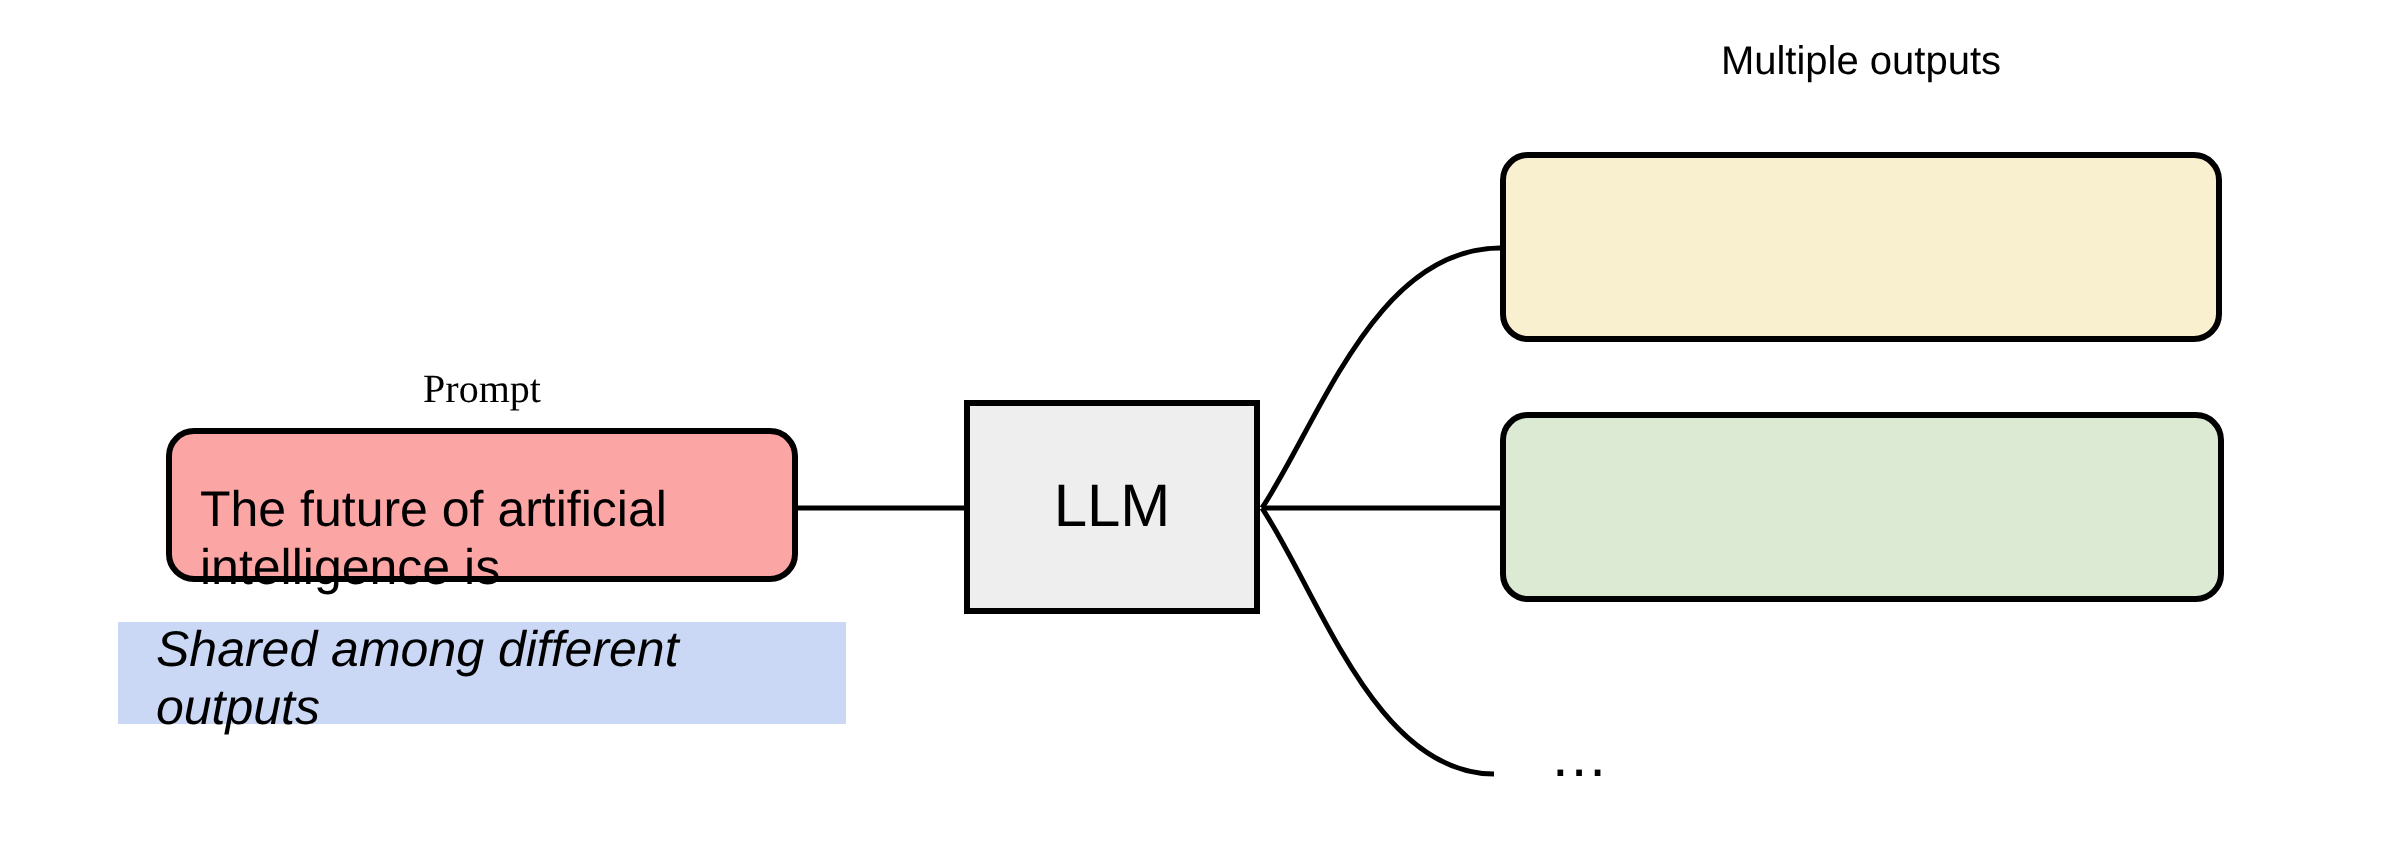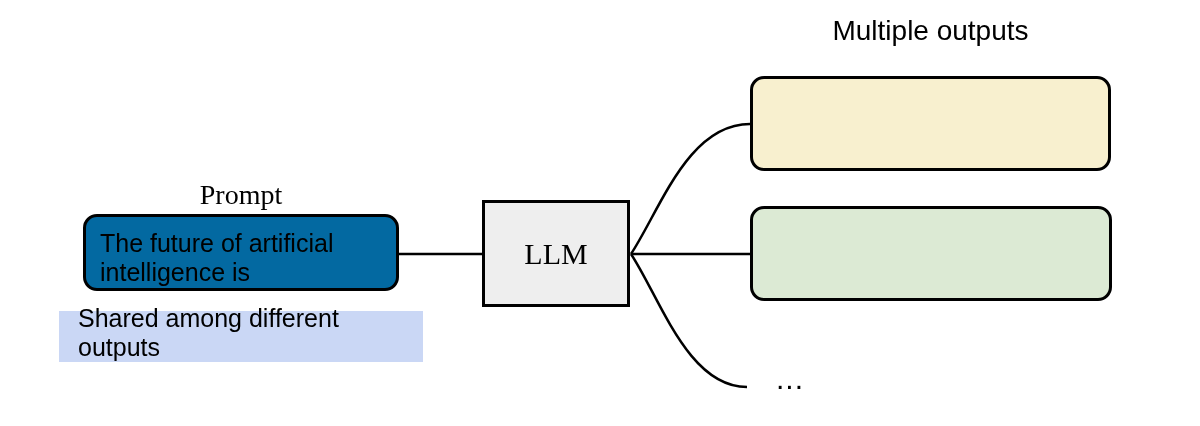--- a/index.html
+++ b/index.html
@@ -23,21 +23,21 @@
     width: 1200px;
     height: 426px;
   }
   .connectors path {
     stroke: #000000;
     stroke-width: 2.5;
     fill: none;
   }
   .heading {
     position: absolute;
-    font-size: 28px;
+    font-size: 20px;
     line-height: 34px;
     text-align: center;
     white-space: nowrap;
   }
   .prompt-heading {
     left: 83px;
     top: 178px;
     width: 316px;
     font-family: Liberation Serif, serif;
   }
@@ -50,36 +50,35 @@
     position: absolute;
     box-sizing: border-box;
     border: 3px solid #000000;
   }
   .prompt-box {
     left: 83px;
     top: 214px;
     width: 316px;
     height: 77px;
     border-radius: 14px;
-    background: #0369a1;
-    padding: 12px 14px;
+    background: #fca5a5;
+    padding: 24px 14px;
     font-size: 25px;
     line-height: 29px;
   }
   .llm-box {
     left: 482px;
     top: 200px;
     width: 148px;
     height: 107px;
     background: #eeeeee;
     display: flex;
     align-items: center;
     justify-content: center;
     font-size: 30px;
-    font-family: Liberation Serif, serif;
   }
   .output-box {
     left: 750px;
     width: 361px;
     height: 95px;
     border-radius: 14px;
   }
   .output-box-1 {
     top: 76px;
     background: #f8f0cf;
@@ -90,23 +89,24 @@
     background: #dcead4;
   }
   .annotation {
     position: absolute;
     left: 59px;
     top: 311px;
     width: 364px;
     height: 51px;
     background: #cad7f5;
     display: flex;
-    align-items: flex-end;
+    align-items: flex-start;
     box-sizing: border-box;
     padding-left: 19px;
+    font-style: italic;
     font-size: 25px;
   }
   .more-outputs {
     position: absolute;
     left: 776px;
     top: 362px;
     font-size: 30px;
     line-height: 34px;
     letter-spacing: 1px;
   }

